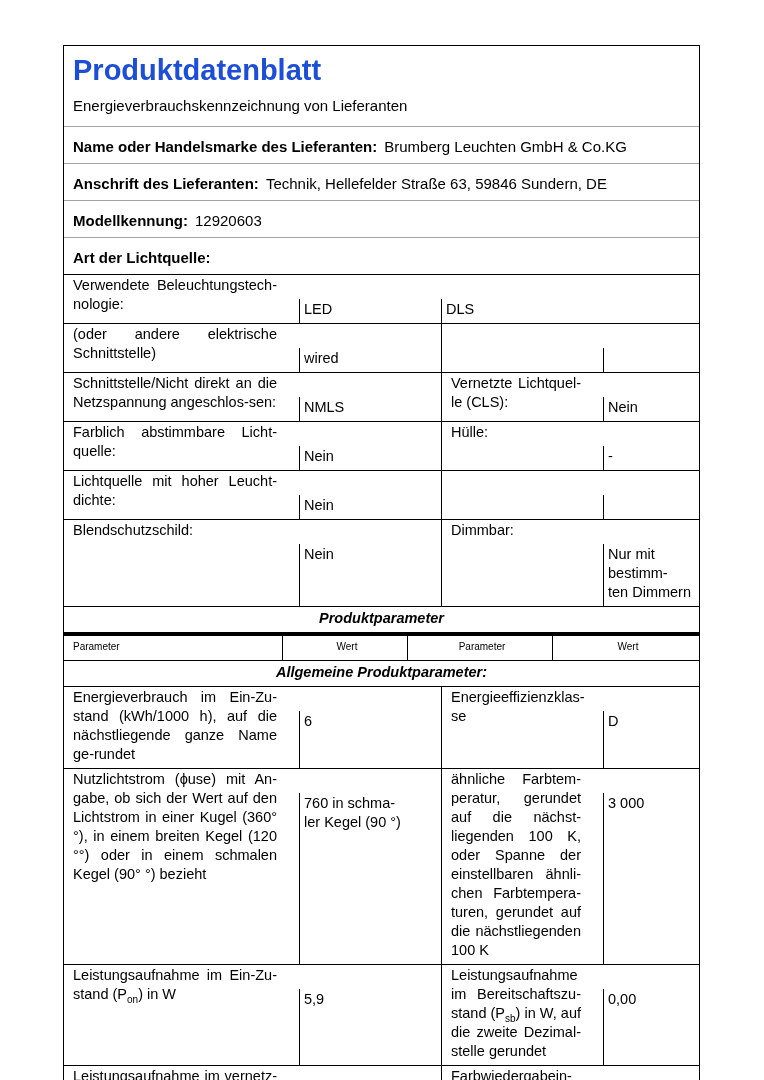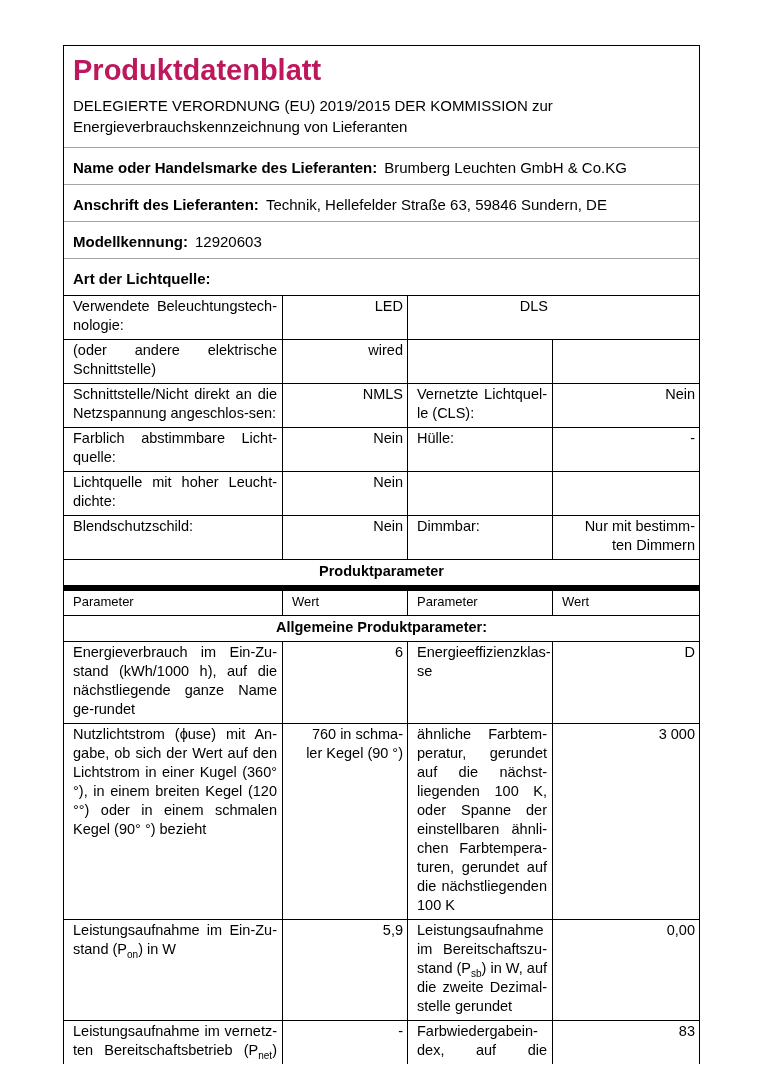--- a/index.html
+++ b/index.html
@@ -31,53 +31,54 @@
   
   .info-row { border-top: 1px solid #a3a3a3; padding: 10px 9px 7px; }
   .info-row b { font-weight: bold; }
   .info-value { margin-left: 7px; }
   
   .grid-row {
     display: grid;
     grid-template-columns: 218px 125px 145px 1fr;
     border-top: 1px solid #000;
     font-size: 14.5px;
+    gap: 17px;
   }
   .grid-row > div { padding: 1px 5px 4px 9px; }
   .grid-row > div + div { border-left: 1px solid #000; }
   .p { text-align: justify; }
-  .v { text-align: right; padding: 1px 4px 4px !important; white-space: pre-line; }
+  .v { text-align: left; padding: 1px 4px 4px !important; white-space: pre-line; margin-top: 24px; }
   .para2 { text-align: justify; }
   .cut { text-align: justify; text-align-last: justify; }
   .section-row {
     border-top: 1px solid #000;
     text-align: center;
     font-weight: bold;
     font-size: 14.5px;
     padding: 2px 0 4px;
+    font-style: italic;
   }
   .colhead-row {
     display: grid;
     grid-template-columns: 218px 125px 145px 1fr;
-    border-top: 6px solid #000000;
-    font-size: 13px;
+    border-top: 4px solid #000000;
+    font-size: 10px;
   }
   .colhead-row > div { padding: 1px 5px 4px 9px; }
-  .colhead-row > div + div { border-left: 1px solid #000; }
+  .colhead-row > div + div { border-left: 1px solid #000; text-align: center; }
   .truncated { min-height: 41px; }
   sub { font-size: 10px; line-height: 0; margin-top: 7px; }
 </style>
 </head>
 <body>
 
 <div class="doc">
 
   <div class="header-block">
-    <div class="doc-title" style="color: #be185d;">Produktdatenblatt</div>
-    <div class="doc-subtitle">DELEGIERTE VERORDNUNG (EU) 2019/2015 DER KOMMISSION zur</div>
+    <div class="doc-title" style="color: #1d4ed8;">Produktdatenblatt</div>
     <div class="doc-subtitle">Energieverbrauchskennzeichnung von Lieferanten</div>
   </div>
 
   <div class="info-row">
     <b>Name oder Handelsmarke des Lieferanten:</b><span class="info-value">Brumberg Leuchten GmbH &amp; Co.KG</span>
   </div>
   <div class="info-row">
     <b>Anschrift des Lieferanten:</b><span class="info-value">Technik, Hellefelder Straße 63, 59846 Sundern, DE</span>
   </div>
   <div class="info-row">

